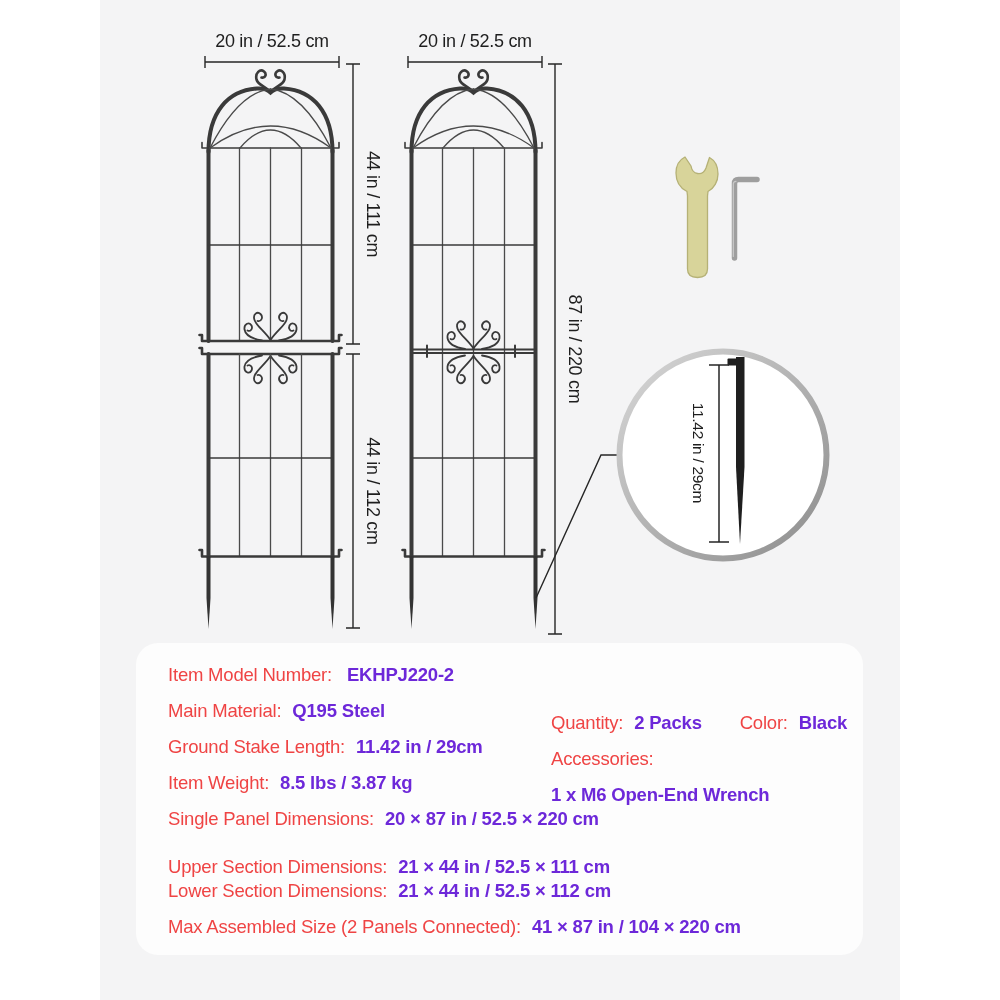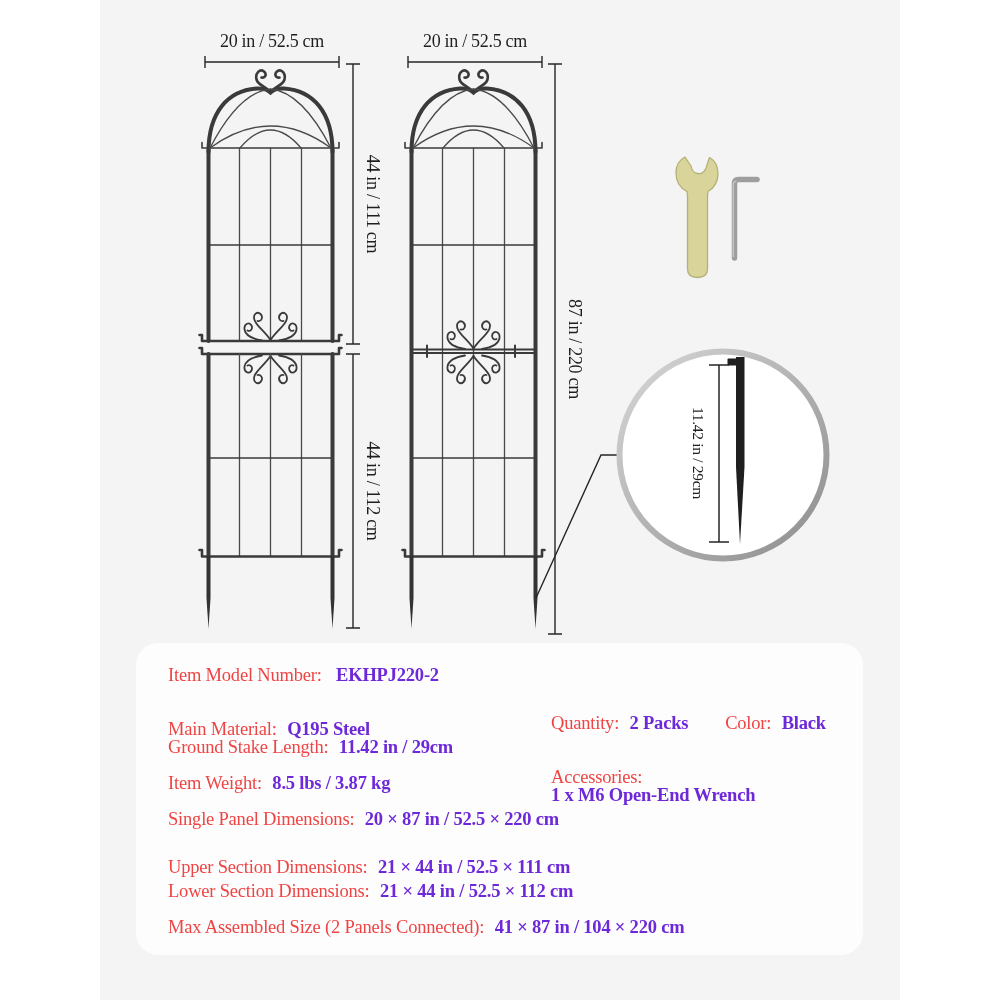--- a/index.html
+++ b/index.html
@@ -1,33 +1,33 @@
 <!DOCTYPE html>
 <html><head>
 <meta charset="utf-8">
 <style>
   html,body{margin:0;padding:0;background:#ffffff;}
   .stage{position:relative;width:1000px;height:1000px;background:#ffffff;overflow:hidden;
-         font-family:Liberation Serif, serif;}
+         font-family:Liberation Sans, sans-serif;}
   .canvas-bg{position:absolute;left:100px;top:0;width:800px;height:1000px;background:#f4f4f5;}
   svg.diagram{position:absolute;left:0;top:0;width:1000px;height:1000px;}
   .dim-label{position:absolute;white-space:nowrap;color:#1e1e1e;font-weight:500;
              font-size:18px;letter-spacing:-0.3px;transform:translate(-50%,-50%);}
   .dim-label.vertical{transform:translate(-50%,-50%) rotate(90deg);}
   .dim-label.small{font-size:15.5px;}
   .spec-panel{position:absolute;left:136px;top:643px;width:727px;height:312px;
               background:#fdfdfd;border-radius:22px;}
   .spec-row{position:absolute;font-size:18.5px;line-height:24px;white-space:nowrap;letter-spacing:-0.2px;}
   .spec-label{color:#ef4444;}
   .spec-value{color:#6d28d9;font-weight:bold;margin-left:6px;}
   .spec-value.no-label{margin-left:0;}
   .gap{display:inline-block;width:28px;}
   .rL{left:32px;}
   .rR{left:415px;margin-top:48px;}
-  .y1{top:20px;} .y2{top:74px;} .y3{top:92px;} .y4{top:128px;}
+  .y1{top:20px;} .y2{top:56px;} .y3{top:92px;} .y4{top:128px;}
   .y5{top:164px;} .y6{top:212px;} .y7{top:236px;} .y8{top:272px;}
 </style>
 </head>
 <body>
 
 <div class="stage">
   <div class="canvas-bg"></div>
 
   <svg class="diagram" viewBox="0 0 1000 1000">
     <defs>

